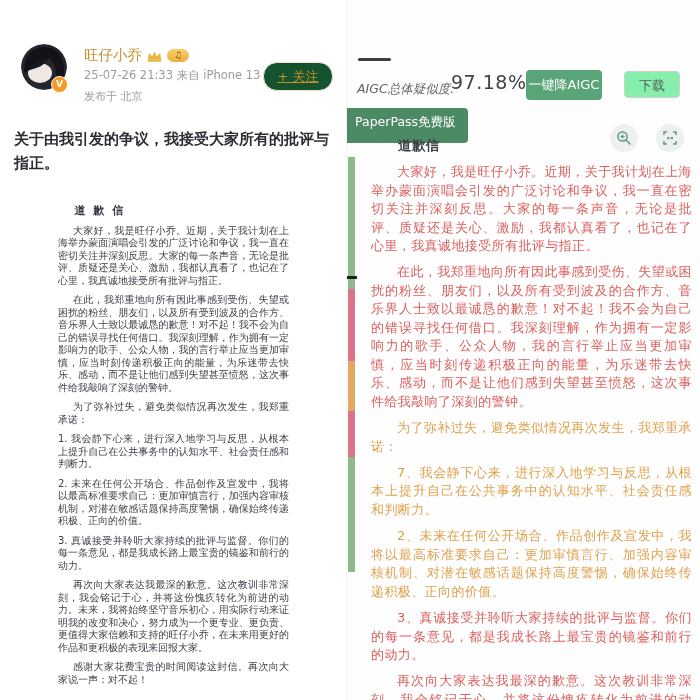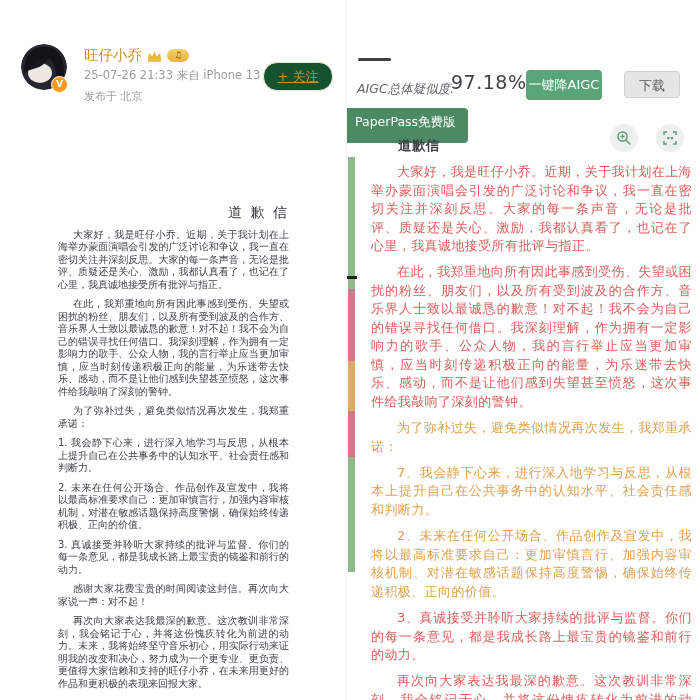--- a/index.html
+++ b/index.html
@@ -35,35 +35,35 @@
     font-size:13px;text-align:center;line-height:27px;box-shadow:0 1px 2px rgba(0,0,0,.04);text-decoration:underline;
   }
   .post-title{
     position:absolute;left:14px;top:127px;width:316px;
     font-size:15px;line-height:1.6;font-weight:600;color:#2c2c34;
   }
   .letter{
     position:absolute;left:58px;top:204px;width:231px;
     font-size:10px;line-height:1.25;color:#40404a;text-align:justify;
   }
-  .letter-heading{text-align:right;font-weight:normal;font-size:14px;letter-spacing:2px;margin:0 0 7px 0;color:#35353f;}
+  .letter-heading{text-align:left;font-weight:bold;font-size:11px;letter-spacing:2px;margin:0 0 7px 0;color:#35353f;}
   .letter p{margin:0 0 7px 0;text-indent:1.5em;}
   .letter p.flush{text-indent:0;}
   
   .right-panel{position:absolute;left:346px;top:0;width:354px;height:700px;background:#fefefe;overflow:hidden;border-left:1px solid #f4f4f4;}
   .top-dash{position:absolute;left:11px;top:58px;width:33px;height:3px;background:#3f3f3f;border-radius:2px;}
   .score-label{position:absolute;left:10px;top:81px;font-size:12.5px;color:#5f6368;white-space:nowrap;font-style:italic;}
   .score-value{position:absolute;left:104px;top:71px;font-size:19px;color:#3f4347;letter-spacing:.5px;}
   .reduce-btn{
     position:absolute;left:179px;top:70px;width:76px;height:30px;border-radius:4px;
     background:var(--green-button,#5aa578);color:#fff;font-size:13px;text-align:center;line-height:30px;
   }
   .download-btn{
     position:absolute;left:277px;top:71px;width:56px;height:27px;border-radius:4px;
-    background:#e5e5e5;border:1px solid #cfcfcf;color:#55595d;font-size:13px;text-align:center;line-height:27px;box-sizing:border-box;
+    background:#86efac;border:1px solid #cfcfcf;color:#55595d;font-size:13px;text-align:center;line-height:27px;box-sizing:border-box;
   }
   .version-tag{
     position:absolute;left:0;top:108px;height:27px;line-height:27px;padding:0 12px 8px 8px;
     background:var(--tag-green,#4c8a64);color:#fff;font-size:12.5px;border-radius:0 4px 4px 0;white-space:nowrap;
   }
   .round-btn{
     position:absolute;top:124px;width:28px;height:28px;border-radius:50%;
     background:#edf0ee;display:flex;align-items:center;justify-content:center;
   }
   .round-btn.zoom{left:263px;}
@@ -108,33 +108,34 @@
   </div>
 
   <div class="meta1">
     <span>25-07-26 21:33</span>
     <span>来自 iPhone 13 …</span>
   </div>
   <div class="meta2">发布于 北京</div>
 
   <div class="follow-btn">+ 关注</div>
 
+  <div class="post-title">关于由我引发的争议，我接受大家所有的批评与指正。</div>
 
   <div class="letter">
     <p class="letter-heading">道 歉 信</p>
     <div>
 
     <p>大家好，我是旺仔小乔。近期，关于我计划在上海举办蒙面演唱会引发的广泛讨论和争议，我一直在密切关注并深刻反思。大家的每一条声音，无论是批评、质疑还是关心、激励，我都认真看了，也记在了心里，我真诚地接受所有批评与指正。</p>
         <p>在此，我郑重地向所有因此事感到受伤、失望或困扰的粉丝、朋友们，以及所有受到波及的合作方、音乐界人士致以最诚恳的歉意！对不起！我不会为自己的错误寻找任何借口。我深刻理解，作为拥有一定影响力的歌手、公众人物，我的言行举止应当更加审慎，应当时刻传递积极正向的能量，为乐迷带去快乐、感动，而不是让他们感到失望甚至愤怒，这次事件给我敲响了深刻的警钟。</p>
         <p>为了弥补过失，避免类似情况再次发生，我郑重承诺：</p>
         <p class="flush">1. 我会静下心来，进行深入地学习与反思，从根本上提升自己在公共事务中的认知水平、社会责任感和判断力。</p>
         <p class="flush">2. 未来在任何公开场合、作品创作及宣发中，我将以最高标准要求自己：更加审慎言行，加强内容审核机制，对潜在敏感话题保持高度警惕，确保始终传递积极、正向的价值。</p>
         <p class="flush">3. 真诚接受并聆听大家持续的批评与监督。你们的每一条意见，都是我成长路上最宝贵的镜鉴和前行的动力。</p>
+        <p>再次向大家表达我最深的歉意。这次教训非常深刻，我会铭记于心，并将这份愧疚转化为前进的动力。未来，我将始终坚守音乐初心，用实际行动来证明我的改变和决心，努力成为一个更专业、更负责、更值得大家信赖和支持的旺仔小乔，在未来用更好的作品和更积极的表现来回报大家。</p>
         <p>感谢大家花费宝贵的时间阅读这封信。再次向大家说一声：对不起！</p>
-        <p>再次向大家表达我最深的歉意。这次教训非常深刻，我会铭记于心，并将这份愧疚转化为前进的动力。未来，我将始终坚守音乐初心，用实际行动来证明我的改变和决心，努力成为一个更专业、更负责、更值得大家信赖和支持的旺仔小乔，在未来用更好的作品和更积极的表现来回报大家。</p>
       </div>
   </div>
 </div>
 
 <div class="right-panel">
 
   <div class="top-dash"></div>
 
   <div class="score-label">AIGC总体疑似度:</div>
   <div class="score-value">97.18%</div>

